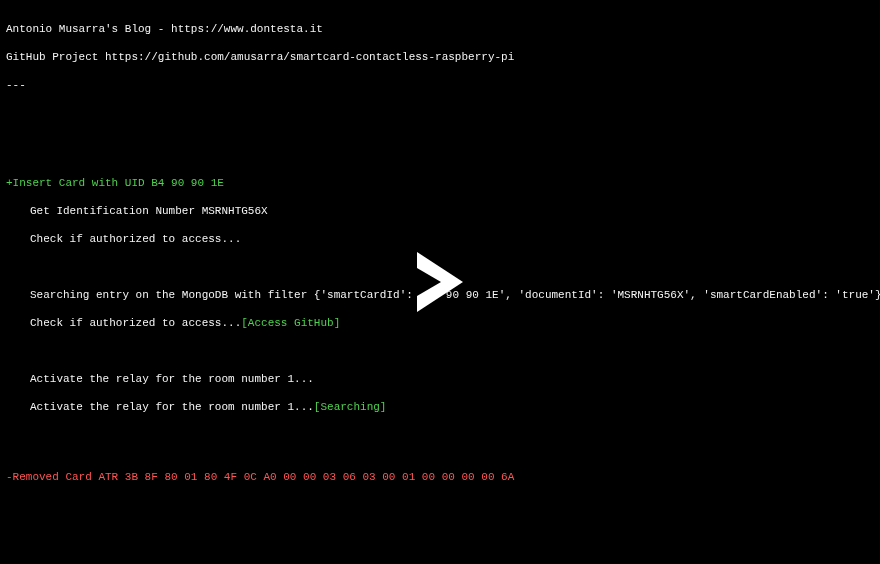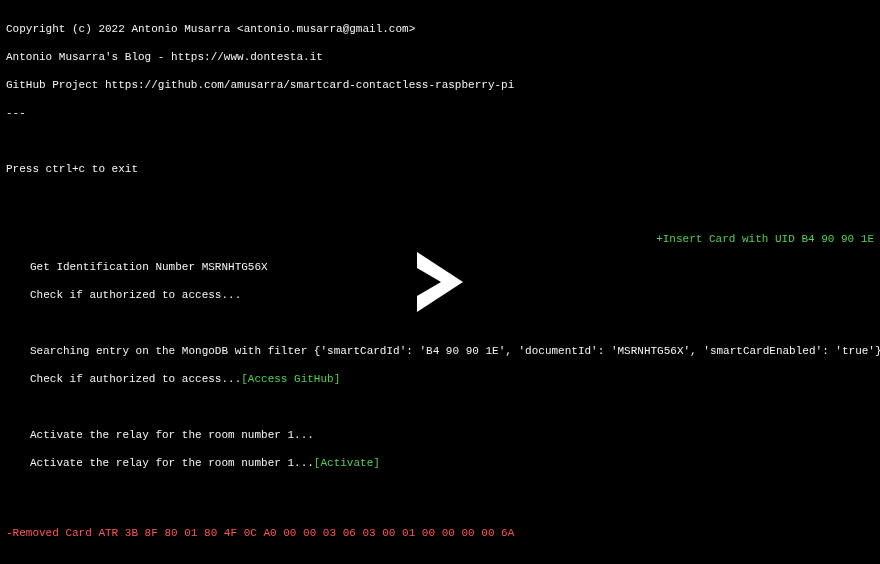--- a/index.html
+++ b/index.html
@@ -9,21 +9,21 @@
     height: 564px;
     font-family: "Menlo", "Consolas", "Courier New", monospace;
     font-size: 11px;
     line-height: 14px;
     color: #f5f5f5;
     overflow: hidden;
     position: relative;
     padding: 8px 6px;
   }
   .term { white-space: pre; }
-  .green { color: #4fd24f; text-align: right; }
+  .green { color: #4fd24f; }
   .red { color: #ff5555; }
   .play-button {
     position: absolute;
     top: 50%;
     left: 50%;
     transform: translate(-50%, -50%);
     width: 0;
     height: 0;
     border-left: 46px solid #fff;
     border-top: 30px solid transparent;
@@ -41,37 +41,35 @@
     border-left: 24px solid #000;
     border-top: 14px solid transparent;
     border-bottom: 14px solid transparent;
   }
   .indent { margin-left: 24px; display: inline-block; }
 </style>
 </head>
 <body>
 
 <div class="term">
-<div>Copyright (c) 2022 Antonio Musarra &lt;antonio.musarra@gmail.com&gt;</div>
 <div>Antonio Musarra's Blog - https://www.dontesta.it</div>
 <div>GitHub Project https://github.com/amusarra/smartcard-contactless-raspberry-pi</div>
 <div>---</div>
 <div>&nbsp;</div>
-<div>Press ctrl+c to exit</div>
 <div>&nbsp;</div>
 
 <div class="green">+Insert Card with UID B4 90 90 1E</div>
 <div><span class="indent">Get Identification Number MSRNHTG56X</span></div>
 <div><span class="indent">Check if authorized to access...</span></div>
 <div>&nbsp;</div>
 <div><span class="indent">Searching entry on the MongoDB with filter {'smartCardId': 'B4 90 90 1E', 'documentId': 'MSRNHTG56X', 'smartCardEnabled': 'true'}...</span></div>
 <div><span class="indent"><span>Check if authorized to access...</span><span class="green">[Access GitHub]</span></span></div>
 <div>&nbsp;</div>
 <div><span class="indent">Activate the relay for the room number 1...</span></div>
-<div><span class="indent"><span>Activate the relay for the room number 1...</span><span class="green">[Activate]</span></span></div>
+<div><span class="indent"><span>Activate the relay for the room number 1...</span><span class="green">[Searching]</span></span></div>
 <div>&nbsp;</div>
 
 <div class="red">-Removed Card ATR 3B 8F 80 01 80 4F 0C A0 00 00 03 06 03 00 01 00 00 00 00 6A</div>
 
 
 
 
 
 
 

